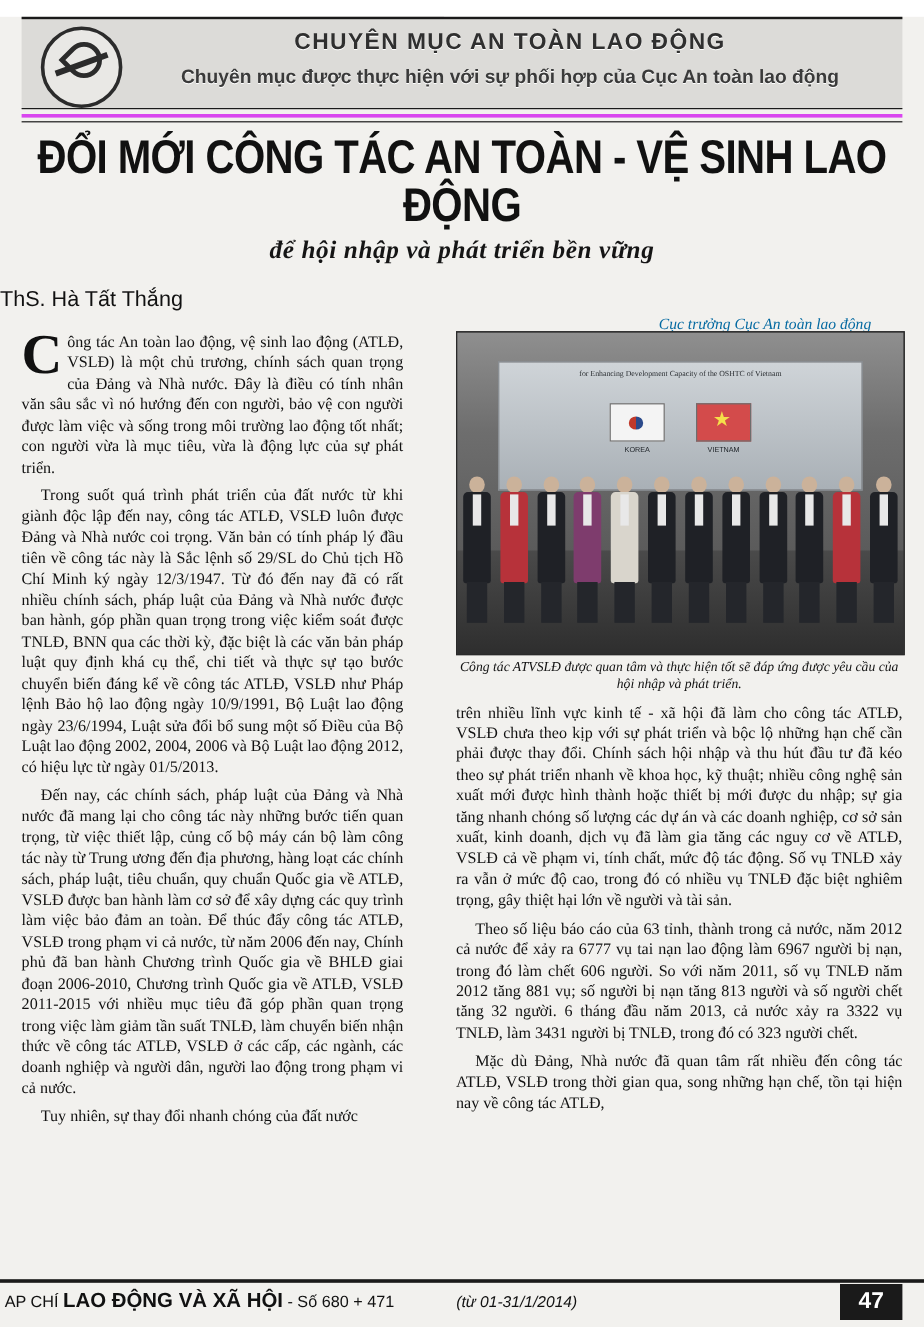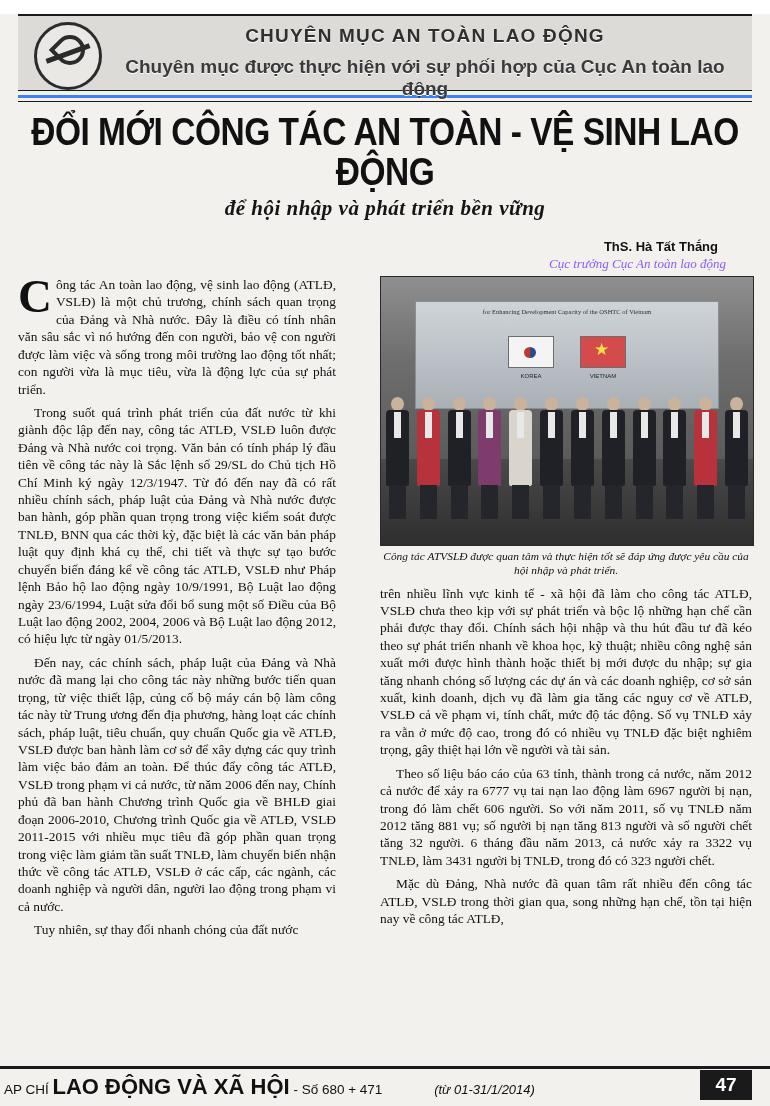--- a/index.html
+++ b/index.html
@@ -20,21 +20,21 @@
     width: 770px;
     height: 1106px;
     background: #f2f1ee;
     box-sizing: border-box;
     padding: 0;
   }
   
   .masthead {
     position: relative;
     margin: 14px 18px 0 18px;
-    border-bottom: 3px solid #3b82f6;
+    border-bottom: 3px solid #d946ef;
     padding-bottom: 4px;
   }
   .masthead-inner {
     border-top: 2px solid #1a1a1a;
     border-bottom: 1px solid #1a1a1a;
     background: #dcdbd8;
     height: 74px;
     position: relative;
   }
   .logo-circle {
@@ -82,21 +82,21 @@
     text-shadow: 0 1px 0 #fff;
   }
   .masthead-sub {
     position: absolute;
     left: 90px;
     right: 10px;
     top: 40px;
     text-align: center;
     font-family: "Liberation Sans", sans-serif;
     font-weight: bold;
-    font-size: 19px;
+    font-size: 16px;
     color: #3a3a3a;
     text-shadow: 0 1px 0 #fff;
   }
   .rule-double {
     margin: 3px 18px 0 18px;
     border-top: 1px solid #1a1a1a;
   }
   
   .headline {
     margin: 10px 10px 0 10px;
@@ -115,33 +115,33 @@
     text-align: center;
     font-family: "Liberation Serif", serif;
     font-style: italic;
     font-weight: bold;
     font-size: 21px;
     color: #151515;
     letter-spacing: 0.5px;
   }
   .byline {
     margin: 18px 52px 0 0;
-    text-align: right;
-    font-family: "Liberation Sans", sans-serif;
-    font-weight: bold;
-    font-size: 13px;
+    text-align: left;
+    font-family: "Liberation Sans", sans-serif;
+    font-weight: normal;
+    font-size: 18px;
     color: #111;
   }
   .byline-role {
     margin: 2px 44px 0 0;
     text-align: right;
     font-family: "Liberation Serif", serif;
     font-style: italic;
     font-size: 13px;
-    color: #8b5cf6;
+    color: #0369a1;
   }
   
   .content {
     position: absolute;
     left: 18px;
     right: 18px;
     top: 262px;
     bottom: 66px;
   }
   .col-left {
@@ -333,21 +333,21 @@
     border-top: 3px solid #1a1a1a;
   }
   .footer-text {
     position: absolute;
     left: 4px;
     top: 14px;
     font-family: "Liberation Sans", sans-serif;
     font-size: 13.5px;
     color: #111;
   }
-  .footer-text b { font-size: 22px; }
+  .footer-text b { font-size: 17px; }
   .footer-text .ital { font-style: italic; font-size: 13px; margin-left: 48px;}
   .page-num {
     position: absolute;
     right: 18px;
     top: 10px;
     width: 52px;
     height: 30px;
     background: #1a1a1a;
     color: #fff;
     font-family: "Liberation Sans", sans-serif;

